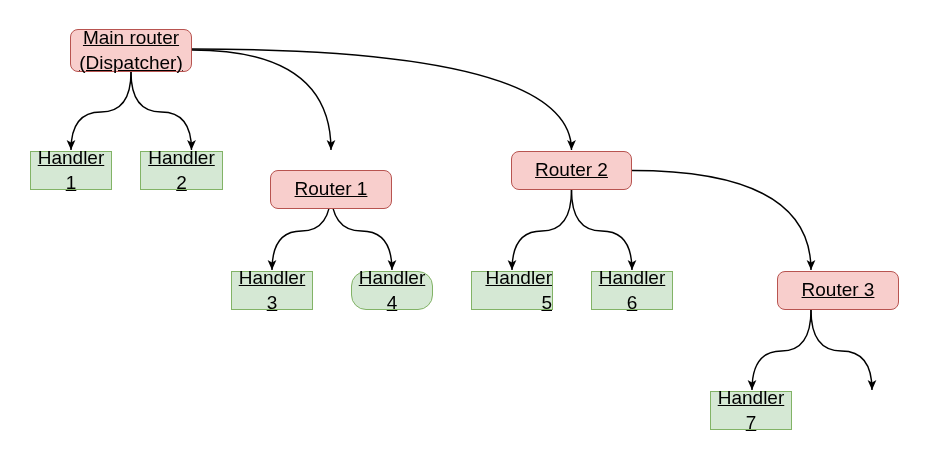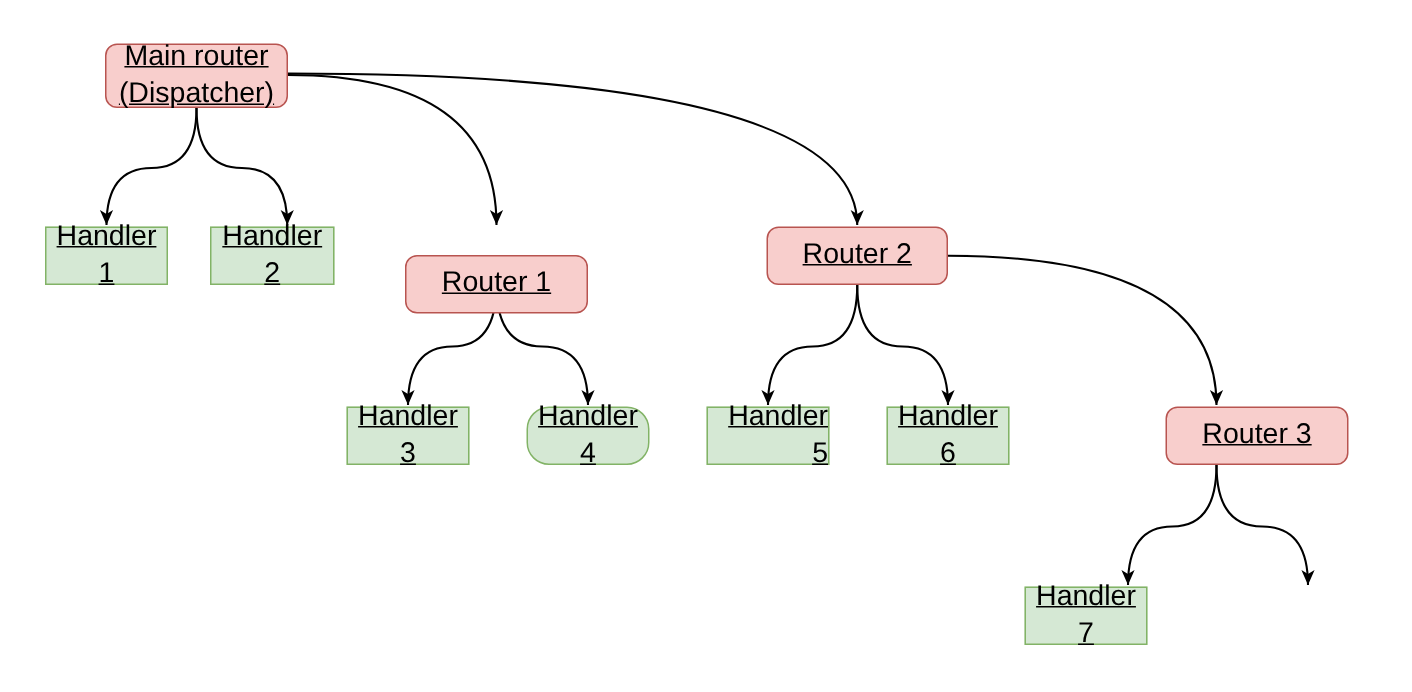--- a/index.html
+++ b/index.html
@@ -50,21 +50,21 @@
   #n-main      { left: 70px;  top: 29px;  width: 122px; height: 43px; }
   #n-handler1  { left: 30px;  top: 151px; width: 82px;  height: 39px; }
   #n-handler2  { left: 140px; top: 151px; width: 83px;  height: 39px; }
   #n-router1   { left: 270px; top: 151px; width: 122px; height: 39px; margin-top: 19px; }
   #n-router2   { left: 511px; top: 151px; width: 121px; height: 39px; }
   #n-handler3  { left: 231px; top: 271px; width: 82px;  height: 39px; }
   #n-handler4  { left: 351px; top: 271px; width: 82px;  height: 39px; border-radius: 15px; }
   #n-handler5  { left: 471px; top: 271px; width: 82px;  height: 39px; text-align: right; }
   #n-handler6  { left: 591px; top: 271px; width: 82px;  height: 39px; }
   #n-router3   { left: 750px; top: 271px; width: 122px; height: 39px; margin-left: 27px; }
-  #n-handler7  { left: 683px; top: 391px; width: 82px;  height: 39px; }
+  #n-handler7  { left: 710px; top: 391px; width: 82px;  height: 39px; }
   #n-handler8  { left: 831px; top: 391px; width: 82px;  height: 39px; }
 </style>
 </head>
 <body>
 
 <div class="canvas">
 
   <svg class="edges" viewBox="0 0 941 461" xmlns="http://www.w3.org/2000/svg">
     <defs>
       <marker id="arrow" viewBox="0 0 12 12" refX="11" refY="6" markerWidth="12" markerHeight="12" markerUnits="userSpaceOnUse" orient="auto">

